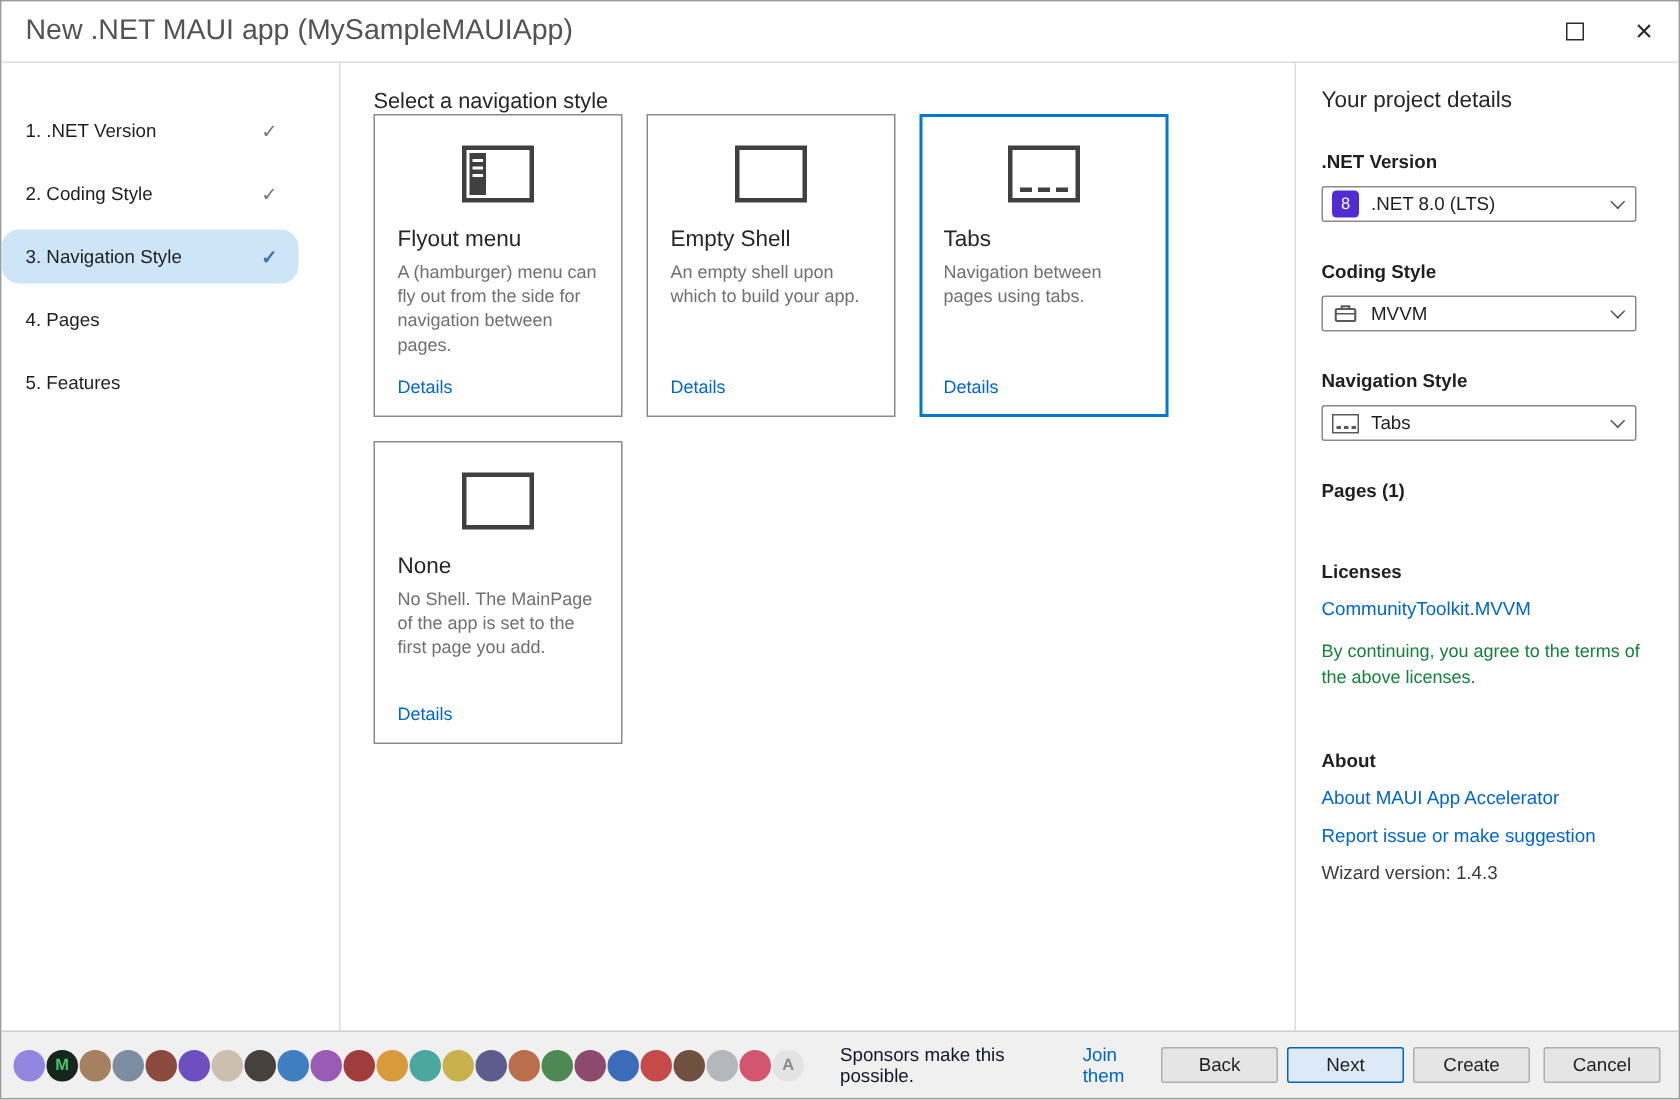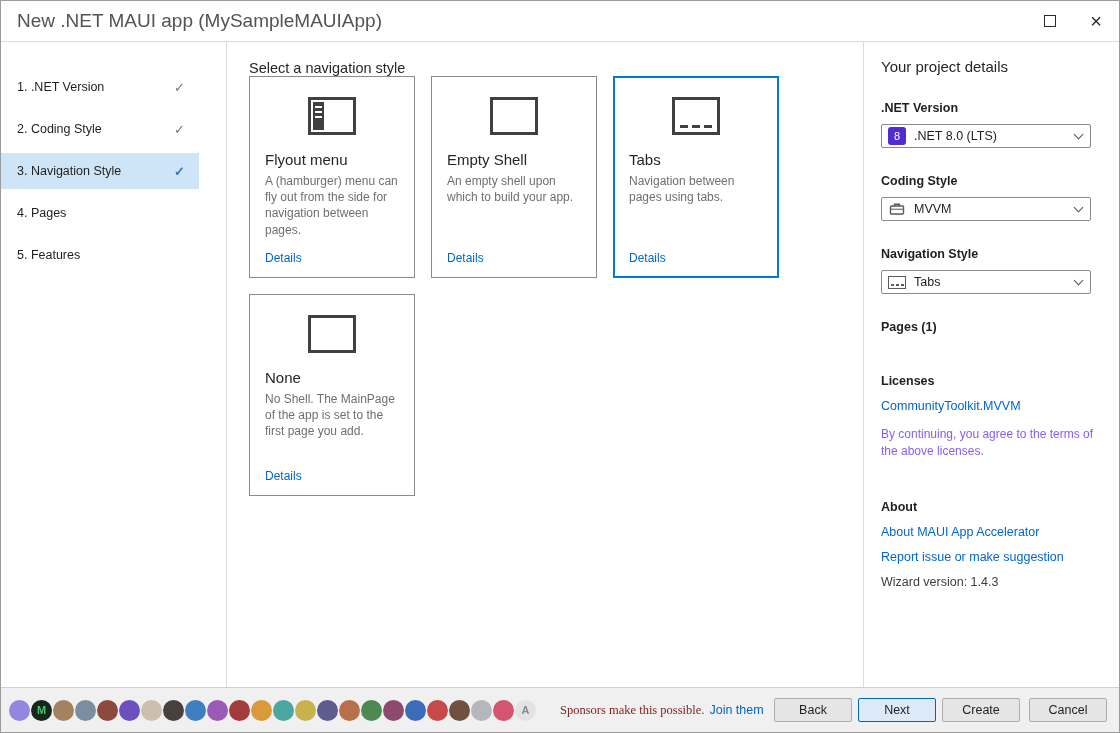--- a/index.html
+++ b/index.html
@@ -14,21 +14,21 @@
   .win-controls{margin-left:auto;display:flex;height:100%;align-self:stretch;}
   .win-btn{width:46px;display:flex;align-items:center;justify-content:center;color:#2b2b2b;cursor:default;}
   .maximize-box{width:10px;height:10px;border:1px solid #2b2b2b;display:block;}
   .close-glyph{font-size:20px;line-height:1;color:#2b2b2b;}
 
   
   .content{flex:1;display:flex;min-height:0;background:#fff;}
   .sidebar{width:226px;flex:0 0 226px;border-right:1px solid #dcdcdc;padding-top:27px;box-sizing:border-box;}
   .side-item{height:36px;margin-bottom:6px;display:flex;align-items:center;justify-content:space-between;
     padding:0 14px 0 16px;width:198px;box-sizing:border-box;font-size:12.5px;color:#1f1f1f;cursor:default;}
-  .side-item.selected{background:#cde5f7;}
+  .side-item.selected{background:#cde5f7;border-radius:12px;}
   .check{font-size:13px;color:#757575;}
   .side-item.selected .check{color:#3b77bb;font-weight:bold;}
 
   .main{flex:1;padding:18px 0 0 22px;box-sizing:border-box;}
   .main-heading{font-size:14.5px;color:#262626;margin-bottom:0;}
   .cards{display:flex;flex-wrap:wrap;gap:16px;width:566px;}
   .card{width:166px;height:202px;border:1px solid #8a8a8a;box-sizing:border-box;position:relative;
     padding:14px 15px;display:flex;flex-direction:column;background:#fff;cursor:pointer;}
   .card.selected{border:2px solid #0078d4;padding:13px 14px;}
   .card-icon-wrap{margin:6px auto 16px auto;}
@@ -56,30 +56,30 @@
     display:flex;align-items:center;justify-content:center;flex:0 0 18px;}
   .mini-icon{display:flex;align-items:center;justify-content:center;width:18px;flex:0 0 18px;}
   .mini-tabs{width:18px;height:13px;border:1.5px solid #5a5a5a;position:relative;box-sizing:border-box;}
   .mini-tabs b{position:absolute;bottom:1.5px;width:3px;height:2px;background:#5a5a5a;}
   .mini-tabs .m1{left:2px;}.mini-tabs .m2{left:7px;}.mini-tabs .m3{left:12px;}
   .pages-row{display:flex;align-items:center;gap:8px;margin-top:10px;}
   .pages-input{width:180px;height:24px;border:1px solid #8a8a8a;box-sizing:border-box;font-size:12.5px;
     padding:0 7px;color:#1f1f1f;font-family:inherit;outline:none;}
   .section-heading{font-size:12.5px;font-weight:bold;color:#1f1f1f;margin-top:40px;}
   .panel-link{font-size:12.5px;color:#0066cc;display:block;margin-top:11px;text-decoration:none;cursor:pointer;}
-  .note{font-size:12px;color:#8b5cf6;margin-top:13px;line-height:1.4;}
+  .note{font-size:12px;color:#15803d;margin-top:13px;line-height:1.4;}
   .version{font-size:12.5px;color:#3c3c3c;margin-top:11px;}
 
   
   .footer{height:45px;flex:0 0 45px;box-sizing:border-box;border-top:1px solid #d0d0d0;background:#f0f0f0;
     display:flex;align-items:center;padding:0 12px 0 8px;}
   .avatars{display:flex;gap:1px;align-items:center;}
   .avatar{width:21px;height:21px;border-radius:50%;display:flex;align-items:center;justify-content:center;
     font-size:11px;font-weight:bold;flex:0 0 21px;cursor:pointer;}
-  .sponsor-text{margin-left:24px;font-size:12.5px;color:#7f1d1d;font-family:Liberation Serif, serif;}
+  .sponsor-text{margin-left:24px;font-size:12.5px;color:#0f172a;}
   .join-link{font-size:12.5px;color:#0066cc;margin-left:5px;text-decoration:none;cursor:pointer;}
   .footer-buttons{margin-left:auto;display:flex;gap:6px;align-items:center;}
   .btn{width:78px;height:24px;background:#e5e5e5;border:1px solid #aeaeae;font-size:12.5px;color:#1f1f1f;
     display:flex;align-items:center;justify-content:center;border-radius:2px;font-family:inherit;cursor:pointer;}
   .btn.primary{background:#dceaf7;border-color:#0067b8;}
   .btn.cancel{margin-left:3px;}
 
   svg{display:block;}
 </style>
 </head>

